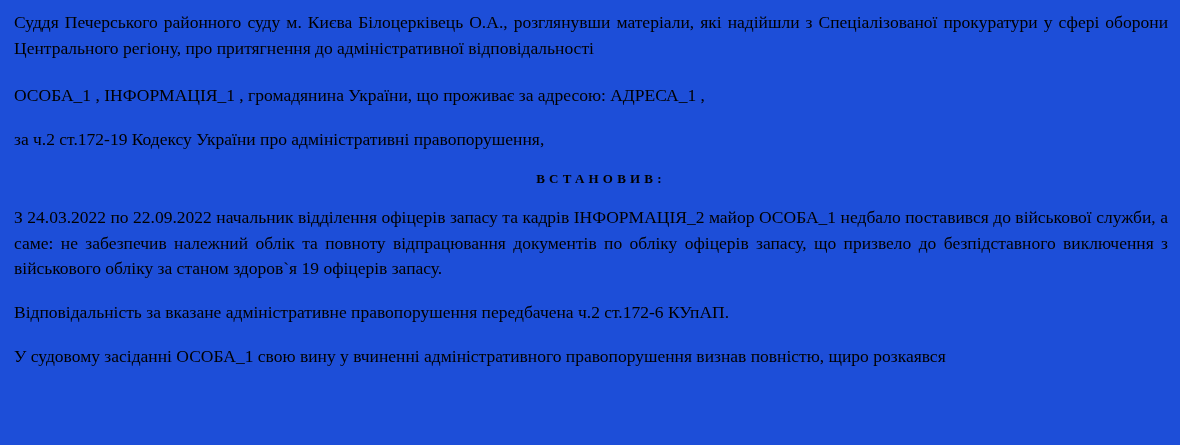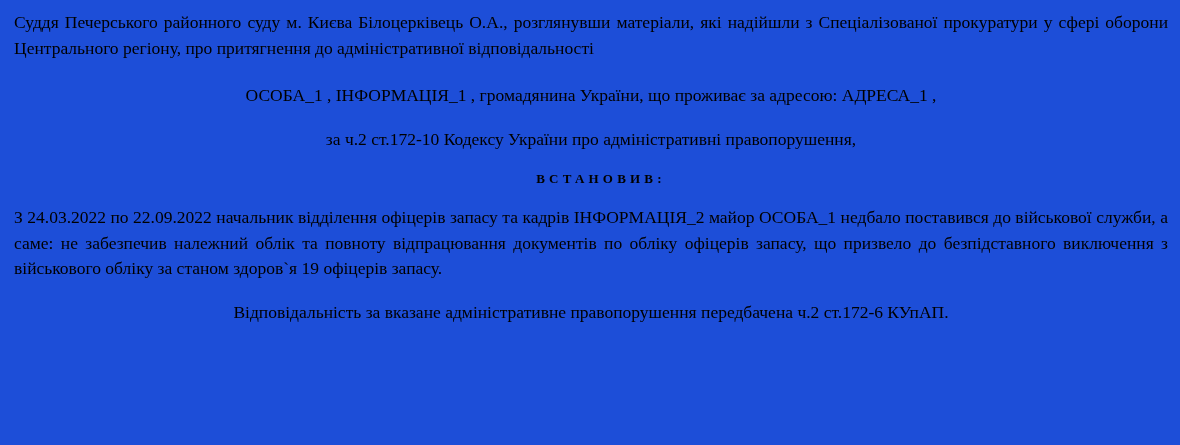--- a/index.html
+++ b/index.html
@@ -17,21 +17,21 @@
   .page {
     box-sizing: border-box;
     width: 1180px;
     height: 445px;
     padding: 10px 12px 0 14px;
     background: #1d4ed8;
   }
   .para {
     font-size: 17.5px;
     line-height: 1.47;
-    text-align: center;
+    text-align: left;
     margin: 0 0 18px 0;
     max-width: 1160px;
   }
   .para-justify {
     text-align: justify;
     text-justify: inter-word;
   }
   .heading {
     font-size: 13px;
     font-weight: bold;
@@ -46,23 +46,24 @@
 </style>
 </head>
 <body>
 
 <div class="page">
 
   <p class="para para-justify first-block">Суддя Печерського районного суду м. Києва Білоцерківець О.А., розглянувши матеріали, які надійшли з Спеціалізованої прокуратури у сфері оборони Центрального регіону, про притягнення до адміністративної відповідальності</p>
 
   <p class="para">ОСОБА_1 , ІНФОРМАЦІЯ_1 , громадянина України, що проживає за адресою: АДРЕСА_1 ,</p>
 
-  <p class="para">за ч.2 ст.172-10 Кодексу України про адміністративні правопорушення,</p>
+  <p class="para">за ч.2 ст.172-19 Кодексу України про адміністративні правопорушення,</p>
 
   <p class="heading">ВСТАНОВИВ:</p>
 
   <p class="para para-justify">З 24.03.2022 по 22.09.2022 начальник відділення офіцерів запасу та кадрів ІНФОРМАЦІЯ_2 майор ОСОБА_1 недбало поставився до військової служби, а саме: не забезпечив належний облік та повноту відпрацювання документів по обліку офіцерів запасу, що призвело до безпідставного виключення з військового обліку за станом здоров`я 19 офіцерів запасу.</p>
 
   <p class="para">Відповідальність за вказане адміністративне правопорушення передбачена ч.2 ст.172-6 КУпАП.</p>
 
+  <p class="para">У судовому засіданні ОСОБА_1 свою вину у вчиненні адміністративного правопорушення визнав повністю, щиро розкаявся</p>
 
 
 </div>
 
 </body></html>

